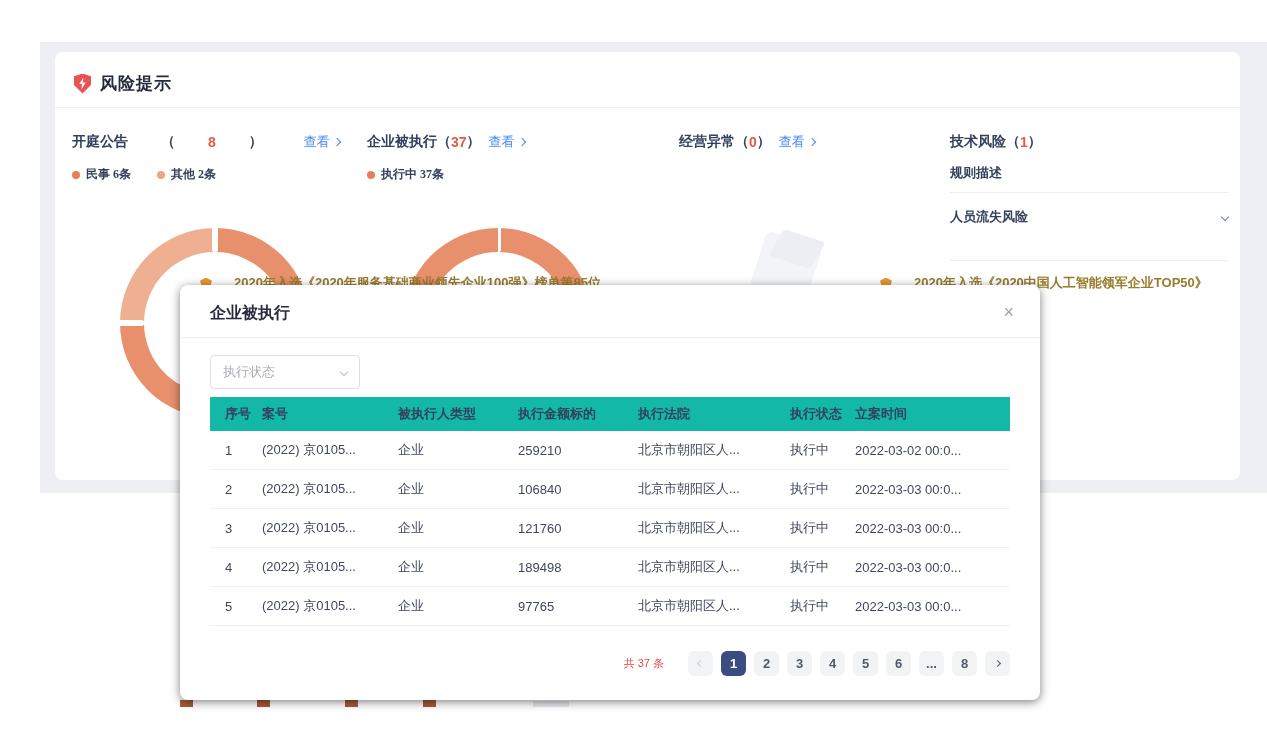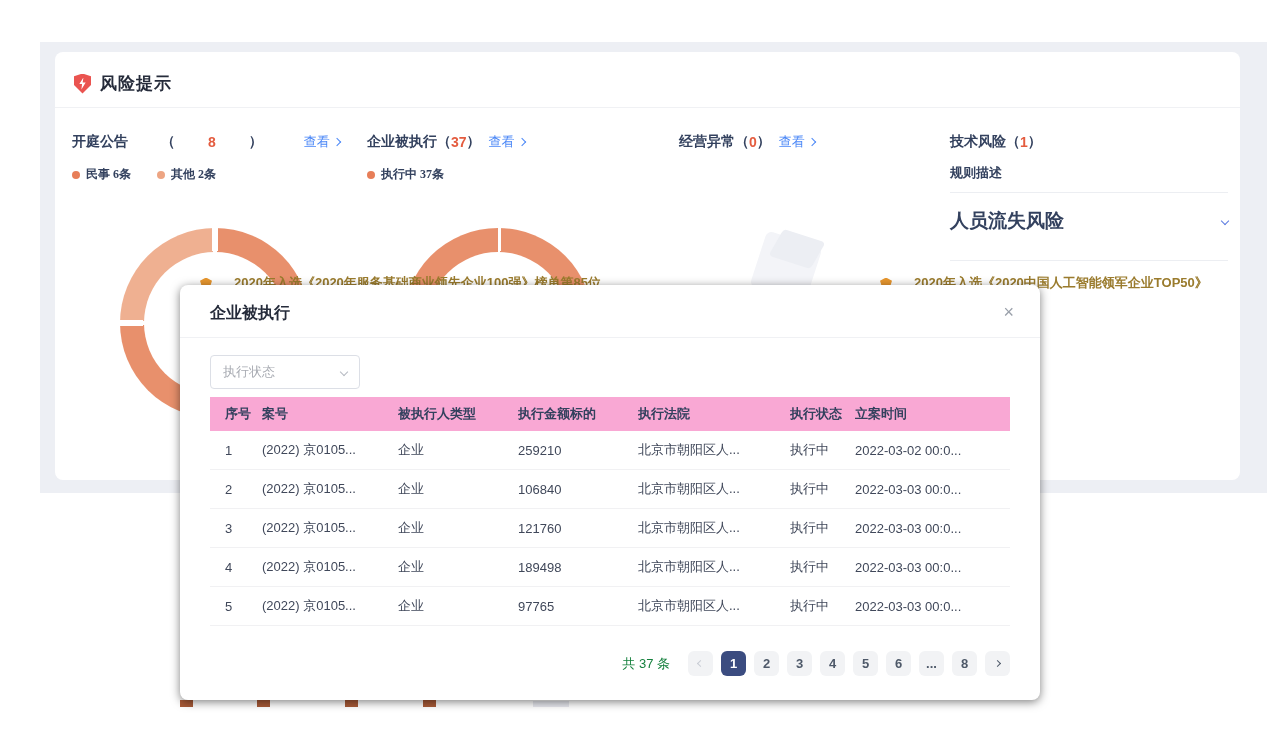--- a/index.html
+++ b/index.html
@@ -53,21 +53,21 @@
   .empty-box .face1 { position:absolute; left:12px; top:4px; width:58px; height:58px;
     background:#f3f4f8; transform:rotate(18deg); border-radius:6px; }
   .empty-box .face2 { position:absolute; left:30px; top:0; width:44px; height:30px;
     background:#eceef3; transform:rotate(18deg) skewX(-12deg); border-radius:4px; }
 
   
   .rule-desc { position:absolute; left:895px; top:112px; font-size:13px; font-weight:bold; color:#33415e; }
   .rp-divider1 { position:absolute; left:895px; top:140px; width:278px; height:1px; background:#eceef2; }
   .risk-row { position:absolute; left:895px; top:156px; width:278px; display:flex;
     align-items:center; justify-content:space-between; cursor:pointer; }
-  .risk-name { font-size:19px; font-weight:bold; color:#33415e; }
+  .risk-name { font-size:13px; font-weight:bold; color:#33415e; }
   .risk-row .chev { color:#5b7be0; }
   .risk-desc { position:absolute; left:895px; top:185px; width:290px; font-size:12px; color:#e05744; }
   .rp-divider2 { position:absolute; left:895px; top:208px; width:278px; height:1px; background:#eceef2; }
 
   
   .award-strip { position:absolute; top:274px; z-index:2; display:flex; align-items:center; gap:22px;
     font-size:13px; font-weight:bold; color:#9a7b2d; white-space:nowrap; }
   .award-strip.left { left:200px; }
   .award-strip.right { left:880px; }
   .medal { display:inline-block; width:12px; height:11px; background:#e8972f;
@@ -93,25 +93,25 @@
     border:1px solid #dcdfe6; border-radius:4px; display:flex; align-items:center;
     justify-content:space-between; padding:0 12px; cursor:pointer; }
   .select .placeholder { font-size:13px; color:#a8abb2; }
   .select .chev { color:#b6bac2; }
 
   .table { position:absolute; left:30px; top:112px; width:800px; font-size:13px; }
   .trow { display:grid; grid-template-columns:52px 136px 120px 120px 152px 65px 1fr;
     align-items:center; }
   .trow > div { padding-right:8px; white-space:nowrap; overflow:hidden; }
   .trow > div:first-child { padding-left:15px; }
-  .thead { background:#f9a8d4; height:34px; font-weight:bold; color:#33415e; }
+  .thead { background:#14b8a6; height:34px; font-weight:bold; color:#33415e; }
   .tbody-row { height:39px; border-bottom:1px solid #f1f1f3; color:#40485a; }
 
   .pagination { position:absolute; right:30px; top:366px; display:flex; align-items:center; gap:8px; }
-  .total-label { font-size:13px; color:#15803d; margin-right:10px; }
+  .total-label { font-size:11px; color:#ef4444; margin-right:16px; }
   .pg-btn { min-width:25px; height:25px; border-radius:6px; background:#f2f3f5; color:#4e5969;
     font-size:13px; font-weight:bold; display:flex; align-items:center; justify-content:center;
     cursor:pointer; padding:0 4px; }
   .pg-btn.active { background:#3b4c80; color:#ffffff; }
   .pg-btn.disabled { color:#c8ccd4; cursor:default; }
   .pg-btn .chev { width:5px; height:5px; }
 </style>
 </head>
 <body>
 

